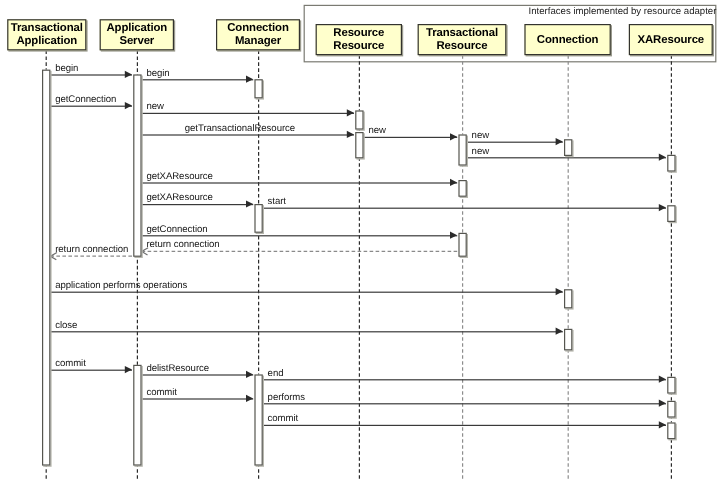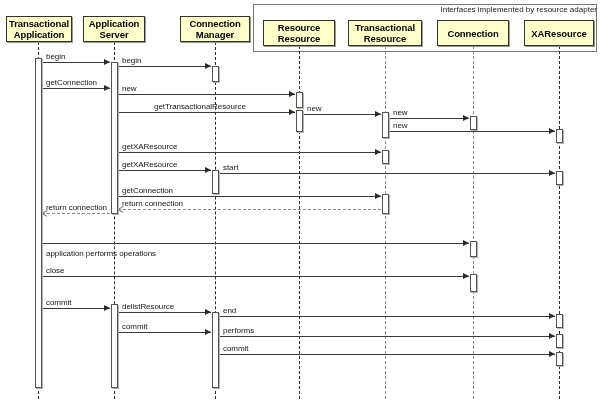--- a/index.html
+++ b/index.html
@@ -147,21 +147,21 @@
       <div class="arrowhead" style="top: 193px; left: 375px;"></div>
       <div class="msglabel" style="top: 186px; left: 122px;">getConnection</div>
       <div class="msgline dashed" style="left: 118px; top: 209px; width: 263px;"></div>
       <div class="arrowopen" style="left: 118px; top: 209px; transform: scaleX(1);"></div>
       <div class="msglabel" style="top: 199px; left: 122px;">return connection</div>
       <div class="msgline dashed" style="left: 42px; top: 213px; width: 68px;"></div>
       <div class="arrowopen" style="left: 42px; top: 213px; transform: scaleX(1);"></div>
       <div class="msglabel" style="top: 203px; left: 46px;">return connection</div>
       <div class="msgline dark" style="left: 42px; top: 243px; width: 427px;"></div>
       <div class="arrowhead" style="top: 240px; left: 463px;"></div>
-      <div class="msglabel" style="top: 233px; left: 46px; margin-top: 16px;">application performs operations</div>
+      <div class="msglabel" style="top: 233px; left: 46px;">application performs operations</div>
       <div class="msgline dark" style="left: 42px; top: 276px; width: 427px;"></div>
       <div class="arrowhead" style="top: 273px; left: 463px;"></div>
       <div class="msglabel" style="top: 266px; left: 46px;">close</div>
       <div class="msgline dark" style="left: 42px; top: 308px; width: 68px;"></div>
       <div class="arrowhead" style="top: 305px; left: 104px;"></div>
       <div class="msglabel" style="top: 298px; left: 46px;">commit</div>
       <div class="msgline dark" style="left: 118px; top: 312px; width: 93px;"></div>
       <div class="arrowhead" style="top: 309px; left: 205px;"></div>
       <div class="msglabel" style="top: 302px; left: 122px; text-align: center;">delistResource</div>
       <div class="msgline dark" style="left: 219px; top: 316px; width: 336px;"></div>

